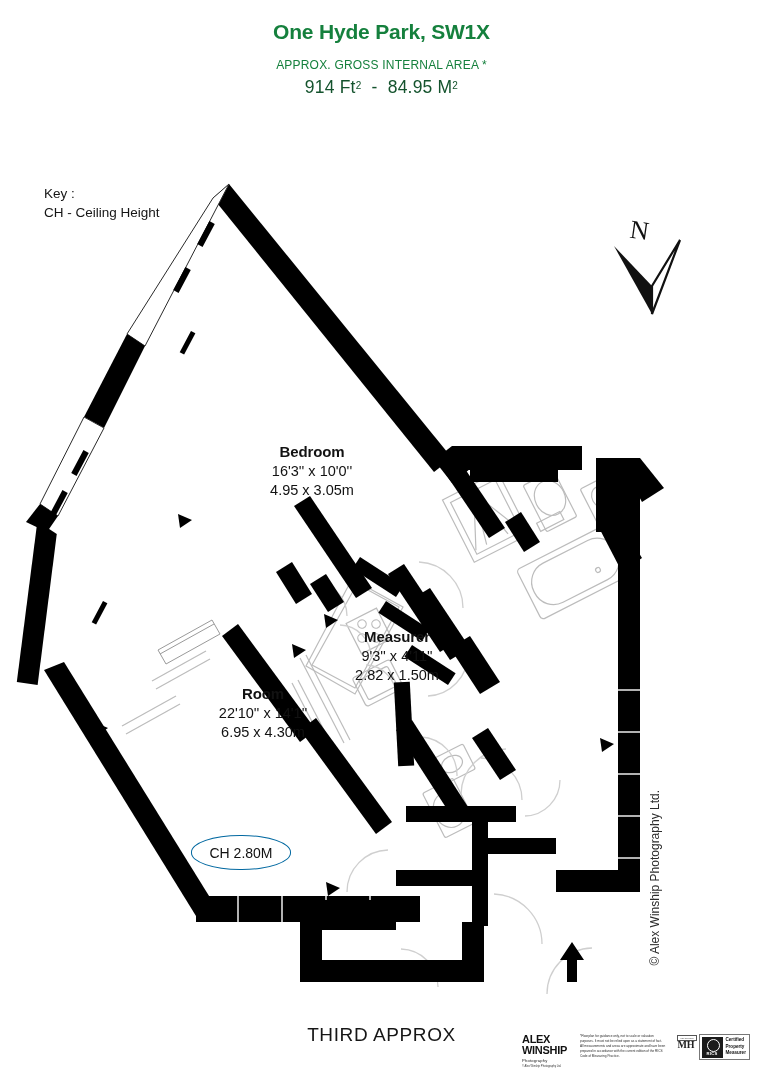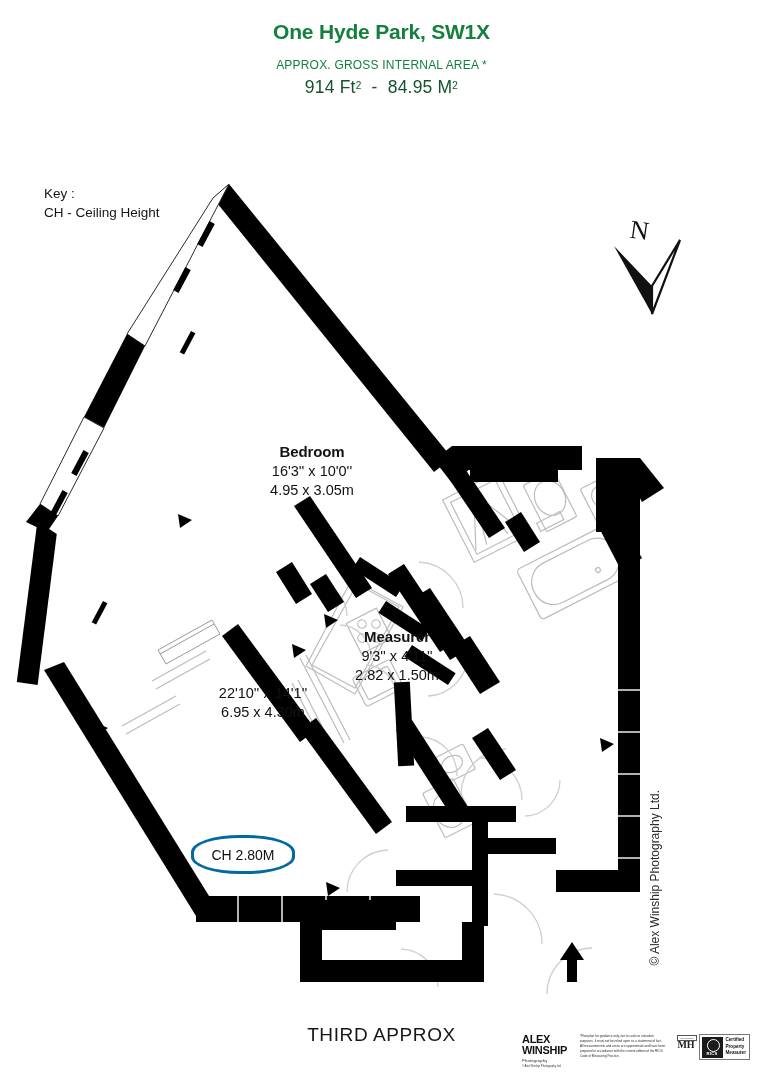--- a/index.html
+++ b/index.html
@@ -77,21 +77,21 @@
 
   #label-bedroom   { left: 232px; top: 442px; width: 160px; }
   #label-kitchen   { left: 332px; top: 627px; width: 130px; }
   #label-reception { left: 178px; top: 684px; width: 170px; }
 
   
   #ch-badge {
     position: absolute;
     left: 191px; top: 835px;
     width: 98px; height: 33px;
-    border: 3px solid #0369a1;
+    border: 1px solid #0369a1;
     border-radius: 49px / 17px;
     font-size: 14px;
     color: #111;
     display: flex; align-items: center; justify-content: center;
     background: transparent;
   }
 
   
   #compass { position: absolute; left: 608px; top: 218px; width: 80px; height: 100px; }
   #compass-n {
@@ -397,20 +397,21 @@
   <div class="rdim">4.95 x 3.05m</div>
 </div>
 
 <div class="room-label" id="label-kitchen">
   <div class="rname">Measurer</div>
   <div class="rdim">9'3'' x 4'11''</div>
   <div class="rdim">2.82 x 1.50m</div>
 </div>
 
 <div class="room-label" id="label-reception">
+  <div class="rname">Room</div>
   <div class="rdim">22'10'' x 14'1''</div>
   <div class="rdim">6.95 x 4.30m</div>
 </div>
 
 <div id="ch-badge">CH 2.80M</div>
 
 <div id="compass">
   <div id="compass-n">N</div>
   <svg width="80" height="100" viewBox="0 0 80 100">
     <polygon points="6,28 44,68 44,96" fill="#111111"></polygon>

